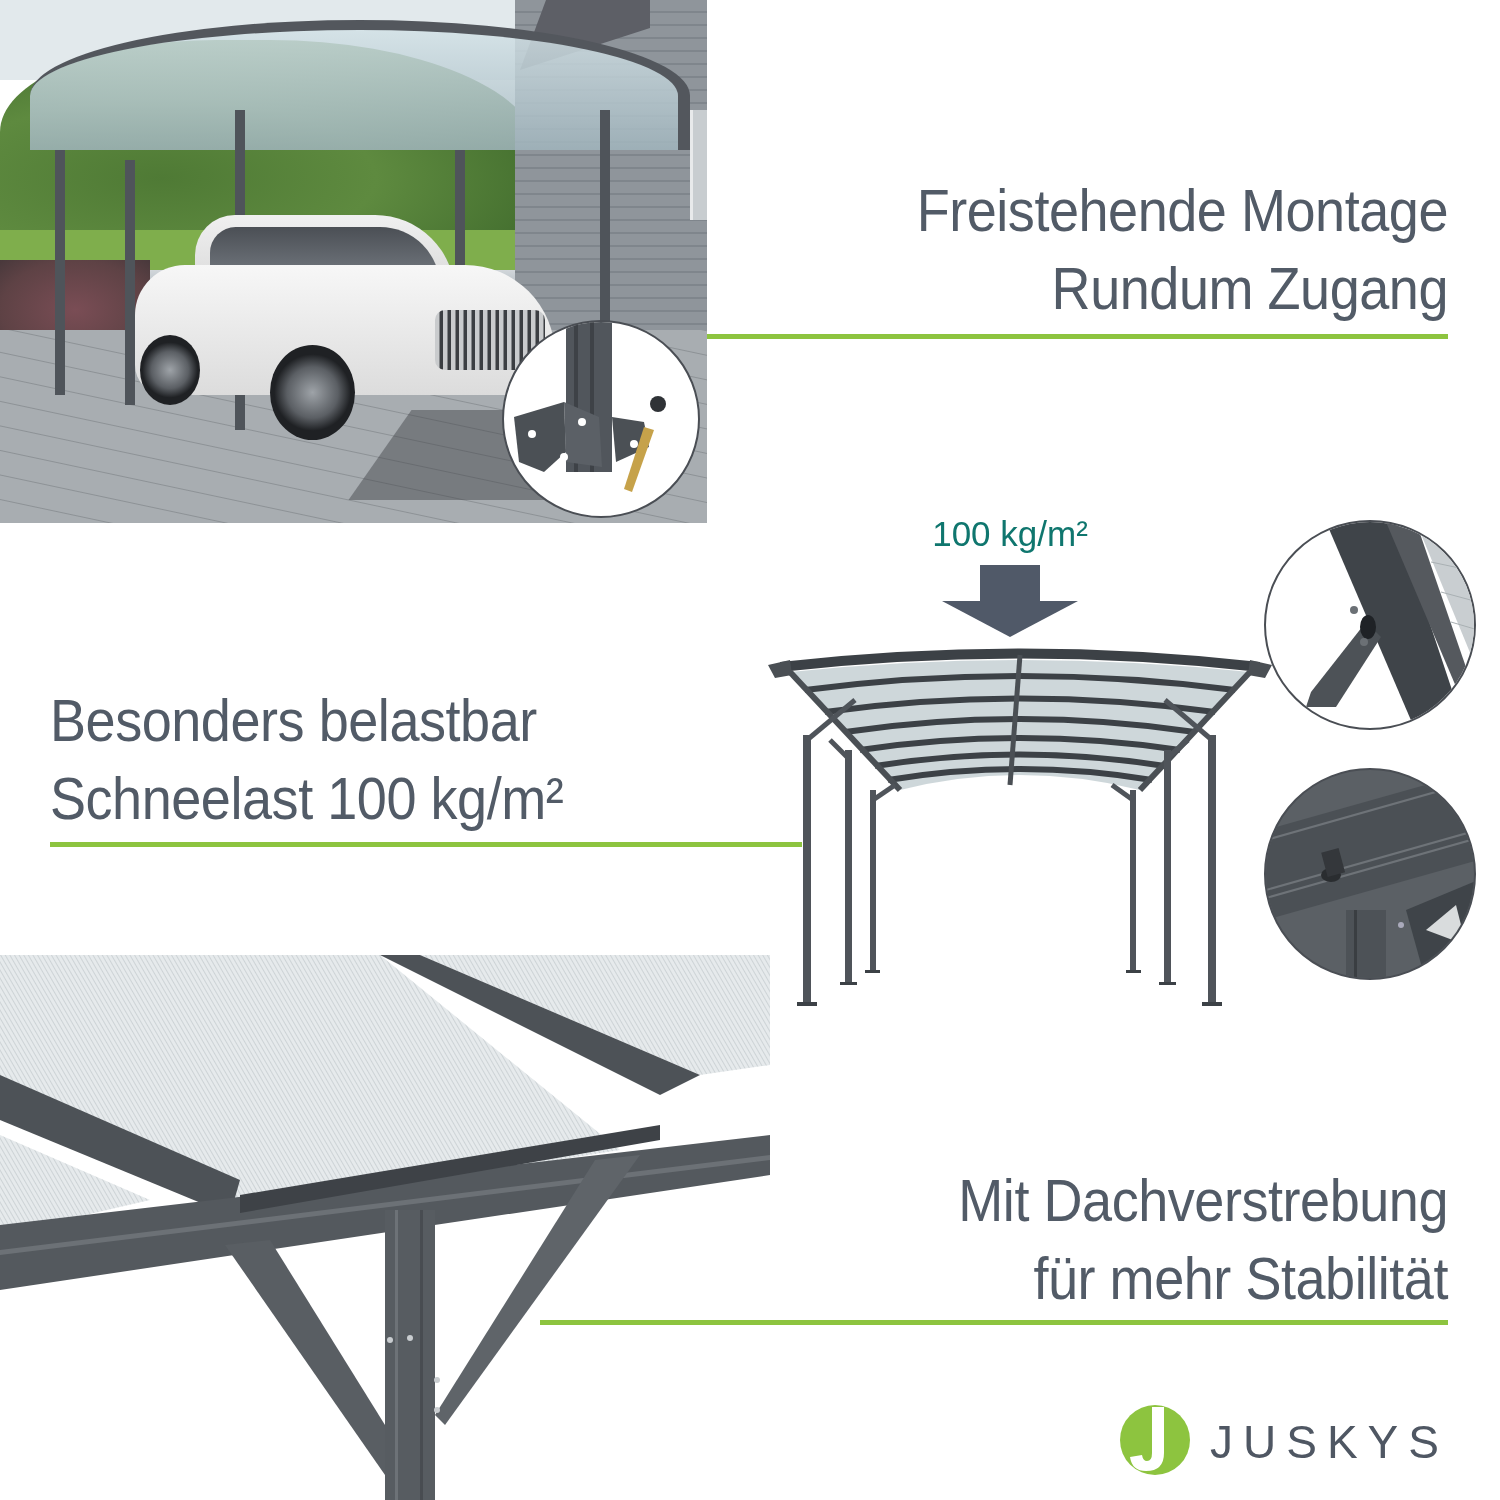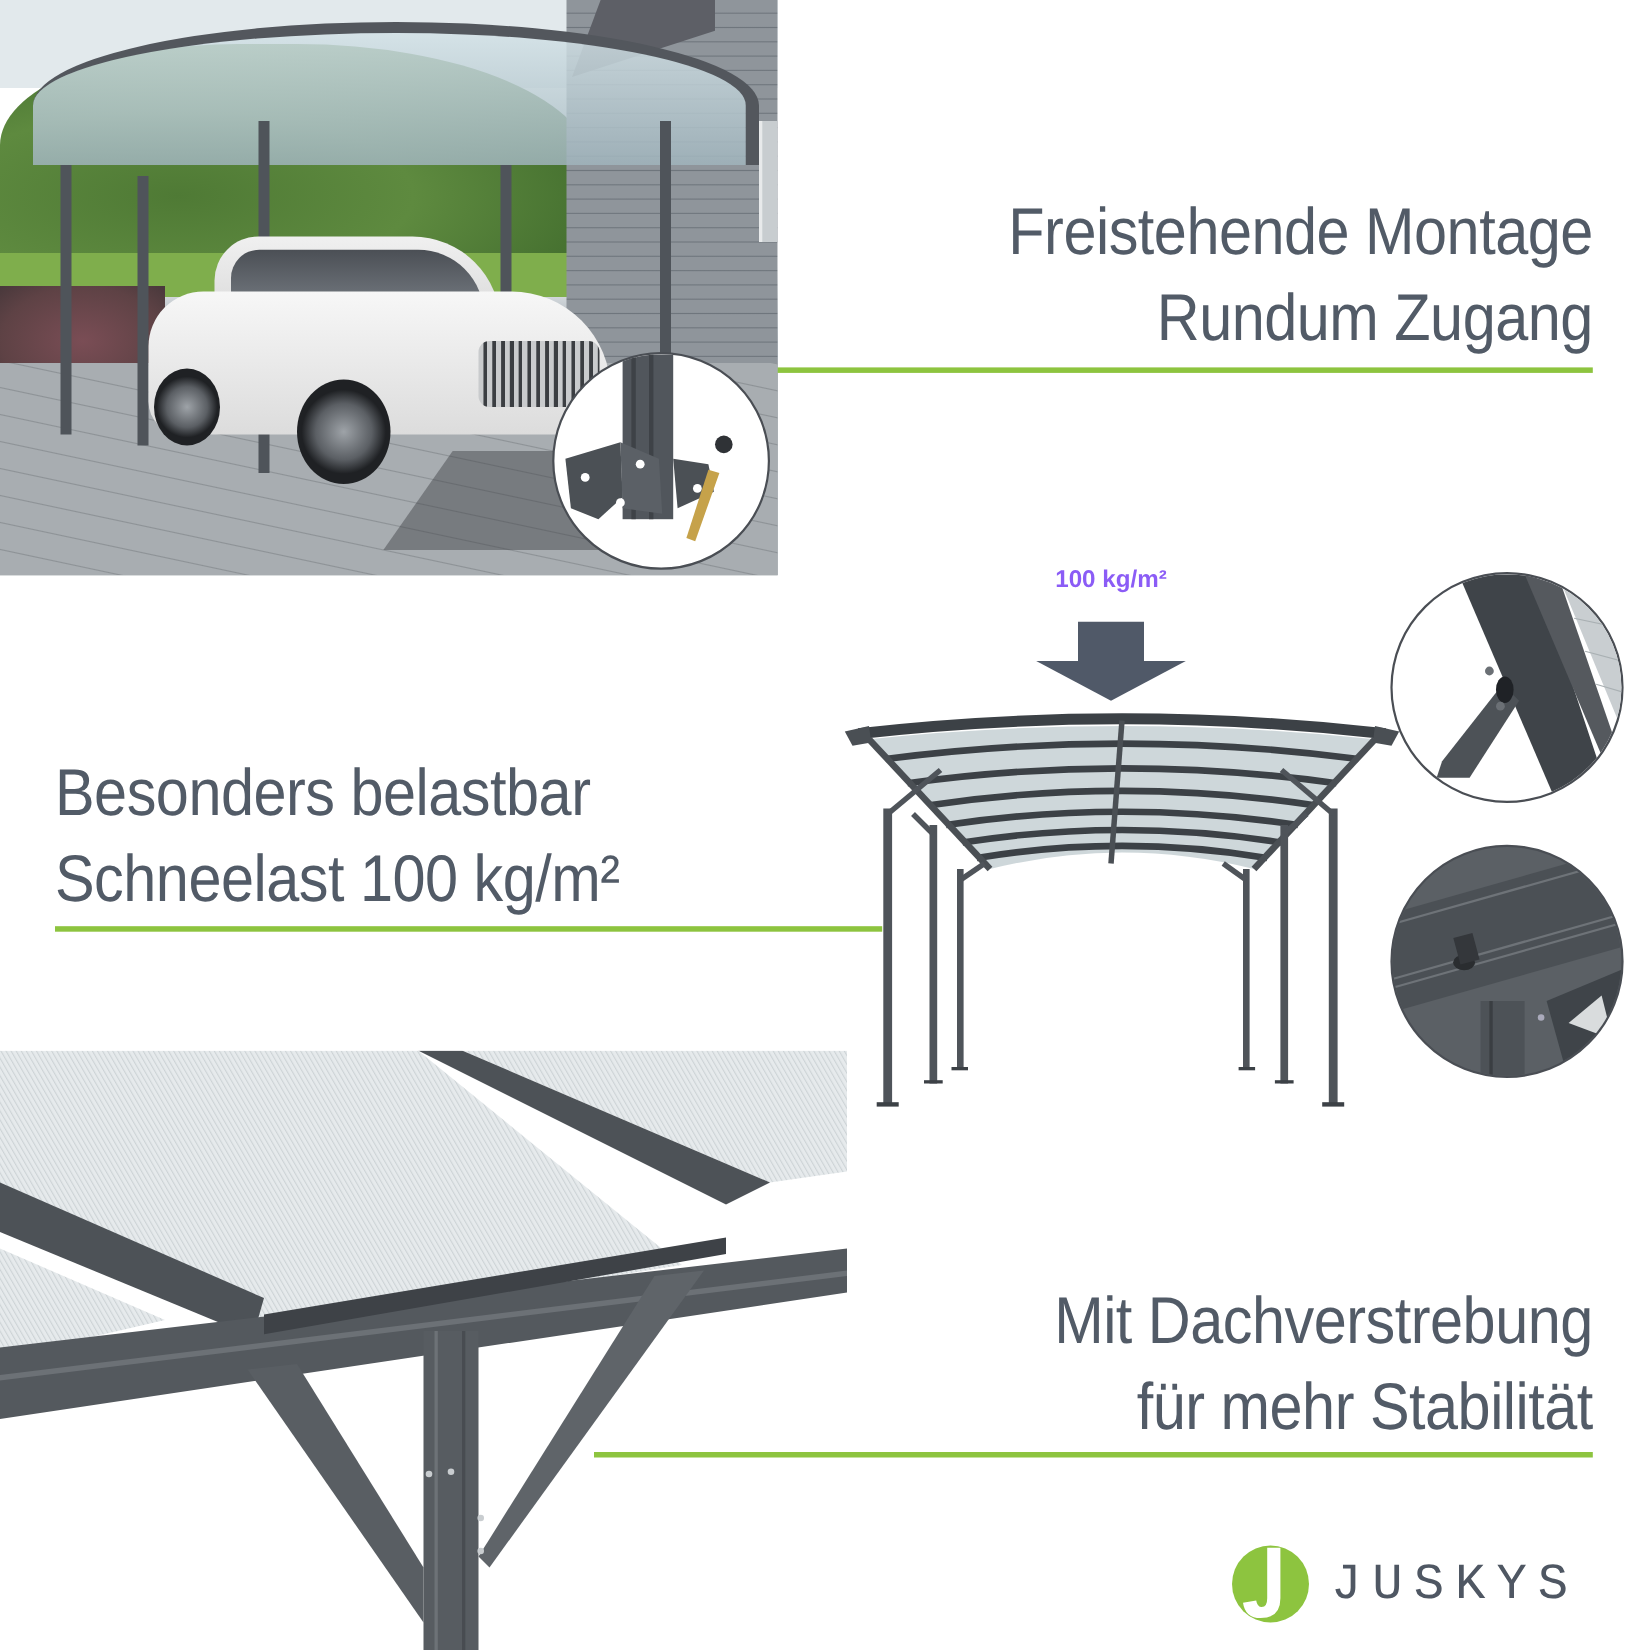--- a/index.html
+++ b/index.html
@@ -61,21 +61,21 @@
 
   
   .diagram { left:760px; top:640px; width:520px; height:370px; }
   .arrow-wrap { left:940px; top:565px; width:140px; height:75px; }
 
   .detail-inset { position:absolute; border-radius:50%; border:2px solid #4a4e54; overflow:hidden; }
 
   
   .logo { left:1120px; top:1405px; width:340px; height:80px; }
   .logo-mark { position:absolute; left:0; top:0; width:70px; height:70px; border-radius:50%; background:#8dc43f; overflow:hidden; }
-  .logo-text { position:absolute; left:90px; top:10px; font-size:46px; letter-spacing:10px; color:#4f5763; font-family:Liberation Mono, monospace; }
+  .logo-text { position:absolute; left:90px; top:10px; font-size:46px; letter-spacing:10px; color:#4f5763; font-family:Liberation Sans, sans-serif; }
 </style>
 </head>
 <body>
 
 <div class="abs photo-top">
   <div class="abs sky"></div>
   <div class="abs trees"></div>
   <div class="abs lawn"></div>
   <div class="abs hedge"></div>
   <div class="abs house"></div>
@@ -115,21 +115,21 @@
     </svg>
   </div>
 </div>
 
 <div class="headline right" style="right:52px; top:172px; width:700px;">
   <div>Freistehende Montage</div>
   <div>Rundum Zugang</div>
 </div>
 <div class="green-line" style="left:707px; top:334px; width:741px;"></div>
 
-<div class="abs" style="left:900px; top:514px; width:220px; text-align:center; font-size:22px; color:#8b5cf6;font-weight:bold;">
+<div class="abs" style="left:900px; top:514px; width:220px; text-align:center; font-size:35px; color:#0f766e;">
   <span>100 kg/m²</span>
 </div>
 <div class="abs arrow-wrap">
   <svg width="140" height="75" viewBox="0 0 140 75">
     <rect x="40" y="0" width="60" height="36" fill="#505968"></rect>
     <polygon points="2,36 138,36 70,72" fill="#505968"></polygon>
   </svg>
 </div>
 
 <div class="abs diagram">

